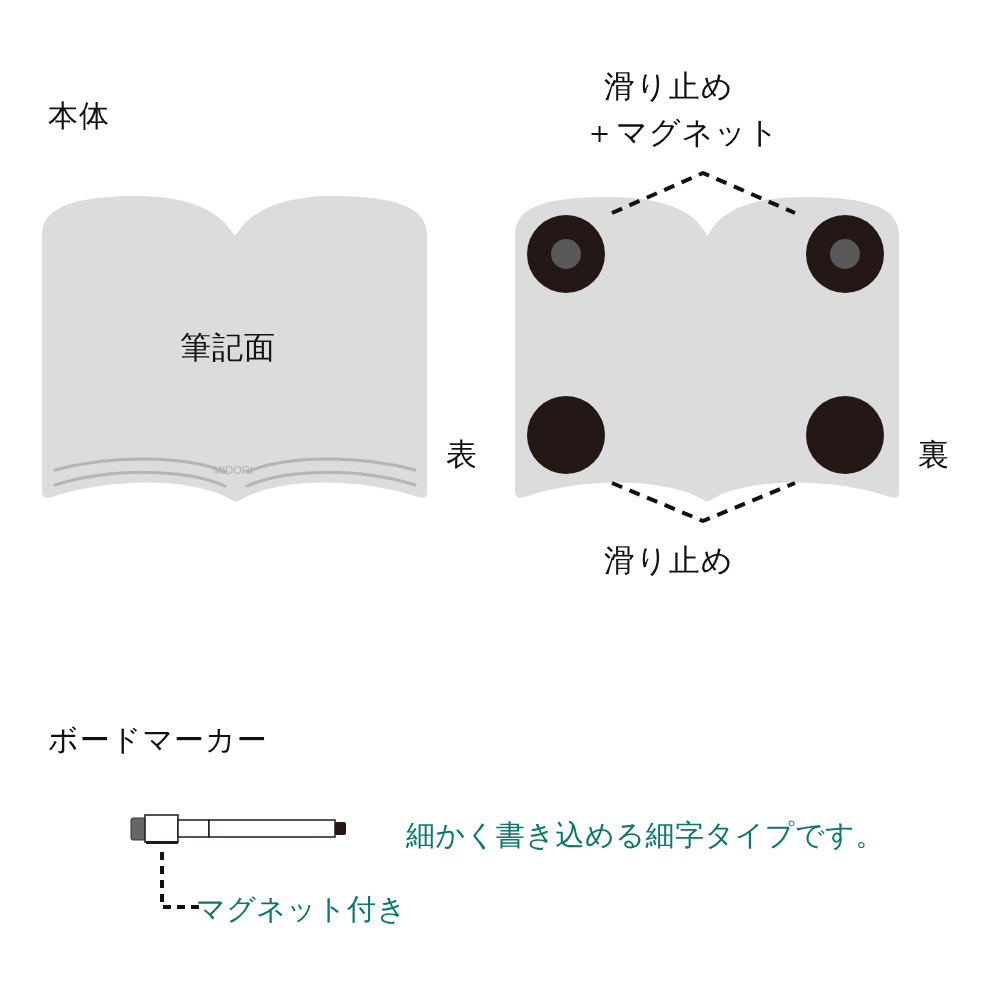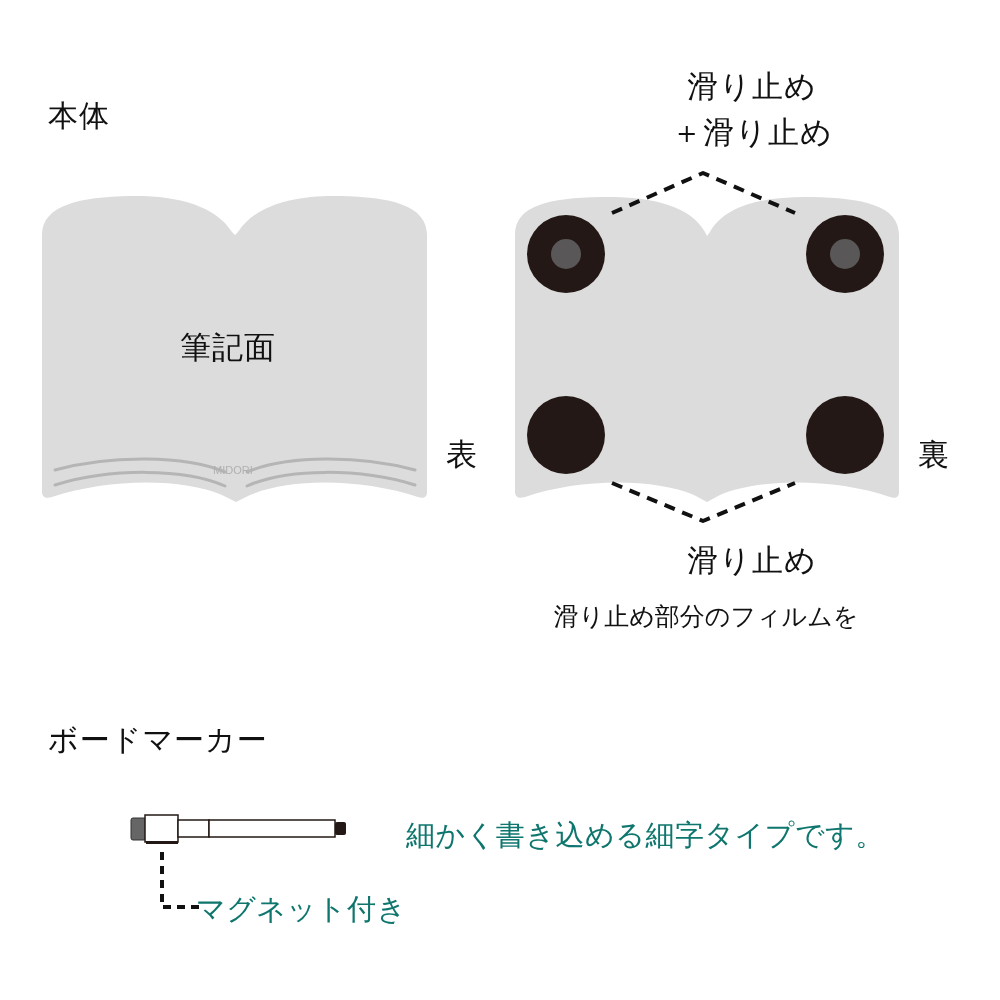--- a/index.html
+++ b/index.html
@@ -4,21 +4,21 @@
   <style>
     html, body { margin:0; padding:0; background:#ffffff; }
     body { width:1000px; height:1000px; position:relative; overflow:hidden;
            font-family:"DejaVu Sans","Liberation Sans",sans-serif; color:#1a1a1a; }
     .abs { position:absolute; }
     .heading { font-size:30px; font-weight:normal; color:#111; letter-spacing:1px; }
     .label-lg { font-size:31px; color:#111; white-space:nowrap; letter-spacing:1px; }
     .label-md { font-size:26px; color:#0f766e; white-space:nowrap; letter-spacing:0.5px; }
     .note { font-size:25px; color:#111; text-align:center; line-height:38px; white-space:nowrap; }
     svg.layer { position:absolute; left:0; top:0; }
-    .center-text { text-align:center;margin-left:48px; }
+    .center-text { text-align:left; }
   </style>
 </head>
 <body>
 
 <div class="abs heading" style="left:48px; top:56px;margin-top:40px;">本体</div>
 
 <svg class="layer" width="1000" height="1000">
   <path d="M42,235 C42,205 80,197 130,196 C175,195 215,205 232,232 L235,235 L238,232 C255,205 295,195 340,196 C390,197 427,205 427,235 L427,492 C427,497 424,499 418,497 C360,478 290,478 250,495 L236,502 L222,495 C182,478 110,478 52,497 C46,499 42,497 42,492 Z" fill="#dcdcdc"></path>
   <g fill="none" stroke="#b5b5b5" stroke-width="3" stroke-linecap="round">
     <path d="M55,470 C110,455 185,455 225,472"></path>
@@ -42,25 +42,24 @@
     <circle cx="845" cy="254" r="39" fill="#231815"></circle>
     <circle cx="845" cy="254" r="15" fill="#595757"></circle>
   </g>
   <circle cx="566" cy="435" r="39" fill="#231815"></circle>
   <circle cx="845" cy="435" r="39" fill="#231815"></circle>
 
   <polyline points="612,213 703,173 795,213" fill="none" stroke="#111" stroke-width="4" stroke-dasharray="11,8" stroke-linejoin="round"></polyline>
   <polyline points="612,483 703,521 795,483" fill="none" stroke="#111" stroke-width="4" stroke-dasharray="11,8" stroke-linejoin="round"></polyline>
 </svg>
 <div class="abs label-lg center-text" style="left:604px; top:66px; width:200px;">滑り止め</div>
-<div class="abs label-lg center-text" style="left:584px; top:112px; width:240px;">＋滑り止め</div>
+<div class="abs label-lg center-text" style="left:584px; top:112px; width:240px;">＋マグネット</div>
 <div class="abs label-lg" style="left:918px; top:434px;">裏</div>
 <div class="abs label-lg center-text" style="left:604px; top:540px; width:200px;">滑り止め</div>
 <div class="abs note" style="left:506px; top:598px; width:400px;">
-  <div>滑り止め部分のフィルムを</div>
 </div>
 
 <div class="abs heading" style="left:48px; top:720px;">ボードマーカー</div>
 
 <svg class="layer" width="1000" height="1000">
   <rect x="131" y="818" width="15" height="22" rx="2" fill="#666666" stroke="#333" stroke-width="1"></rect>
   <rect x="145" y="815" width="33" height="27" fill="#ffffff" stroke="#231815" stroke-width="1.5"></rect>
   <rect x="146" y="841" width="32" height="3" fill="#231815"></rect>
   <rect x="178" y="820" width="31" height="17" fill="#ffffff" stroke="#231815" stroke-width="1.5"></rect>
   <rect x="209" y="820" width="126" height="17" fill="#ffffff" stroke="#231815" stroke-width="1.5"></rect>

